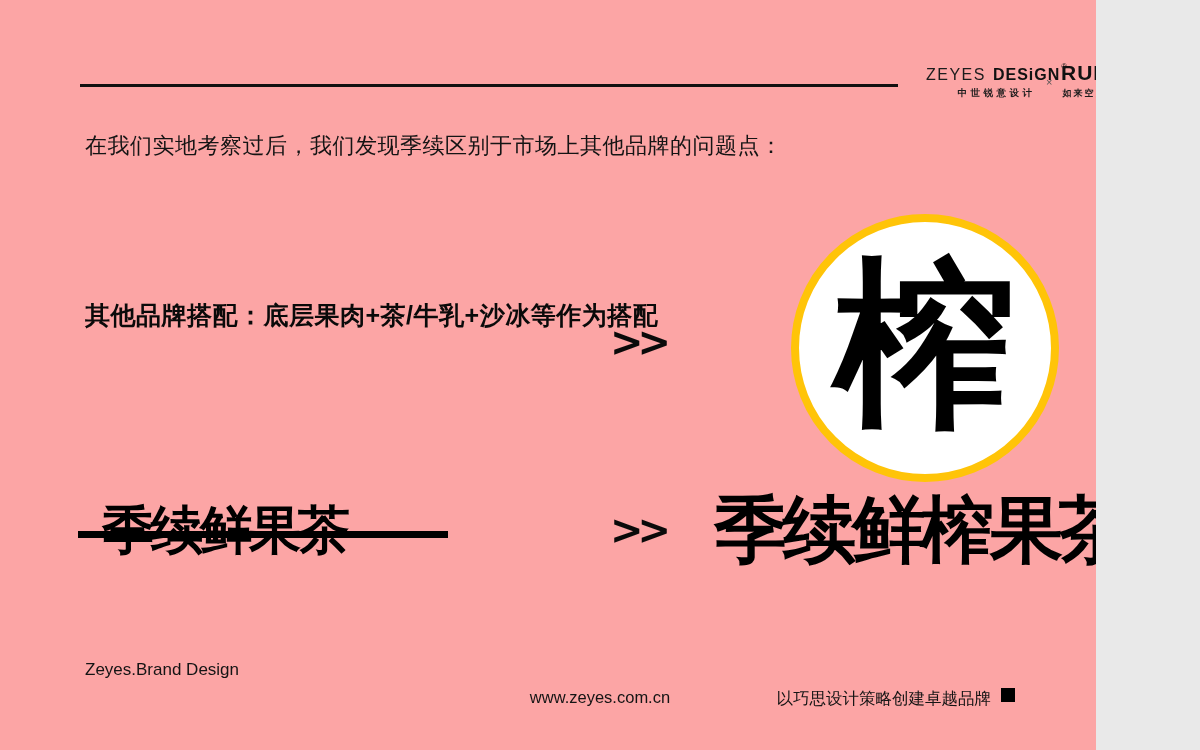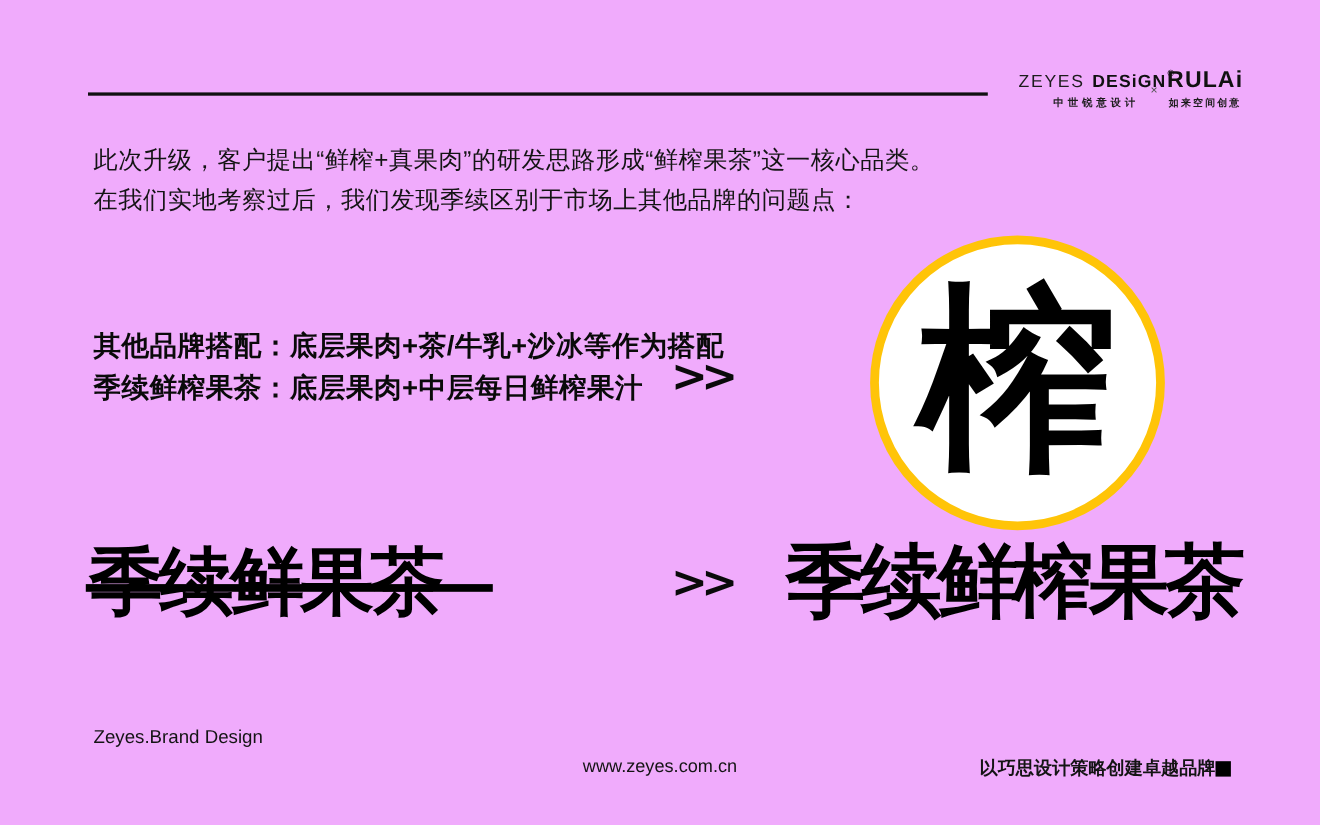--- a/index.html
+++ b/index.html
@@ -1,23 +1,23 @@
 <!DOCTYPE html>
 <html><head>
 <meta charset="utf-8">
 <style>
   * { margin: 0; padding: 0; box-sizing: border-box; }
   html, body { background: #e9e9e9; }
   body { font-family: "Liberation Sans", "DejaVu Sans", sans-serif; }
 
   .page {
     position: relative;
-    width: 1200px;
+    width: 1096px;
     height: 750px;
-    background: #f0abfc;
+    background: #fca5a5;
     overflow: hidden;
     color: #111111;
   }
 
   
   .top-rule {
     position: absolute;
     left: 80px; top: 84px;
     width: 818px; height: 3px;
     background: #111111;
@@ -113,22 +113,22 @@
   }
   .badge-char {
     font-size: 182px; line-height: 182px;
     font-weight: 900; color: #000000;
     transform: translateY(-4px);
   }
 
   
   .old-name {
     position: absolute;
-    left: 81px; top: 484px;
-    font-size: 67px; line-height: 92px;
+    left: 102px; top: 484px;
+    font-size: 52px; line-height: 92px;
     font-weight: 900; letter-spacing: -3px;
     color: #000000; white-space: nowrap;
   }
   .strike-line {
     position: absolute;
     left: 78px; top: 531px;
     width: 370px; height: 7px;
     background: #000000;
   }
   .new-name {
@@ -147,22 +147,22 @@
   }
   .footer-center {
     position: absolute;
     left: 0; top: 688px; width: 1200px;
     text-align: center;
     font-size: 16.5px; font-weight: 400; color: #141414;
   }
   .footer-right {
     position: absolute;
     right: 81px; top: 688px;
-    font-size: 16.5px; font-weight: 700; color: #141414;
-    display: flex; align-items: center; 
+    font-size: 16.5px; font-weight: 400; color: #141414;
+    display: flex; align-items: flex-start; gap: 10px;
     white-space: nowrap;
   }
   .footer-square {
     width: 14px; height: 14px;
     background: #000000;
     display: inline-block;
   }
 </style>
 </head>
 <body>
@@ -180,27 +180,25 @@
   </div>
 
   <div class="x-sep">×</div>
 
   <div class="logo-rulai">
     <div class="rulai-word">RULAi</div>
     <div class="rulai-sub">如来空间创意</div>
   </div>
 
   <div class="intro">
-    <div>此次升级，客户提出“鲜榨+真果肉”的研发思路形成“鲜榨果茶”这一核心品类。</div>
     <div>在我们实地考察过后，我们发现季续区别于市场上其他品牌的问题点：</div>
   </div>
 
   <div class="comparison">
     <div>其他品牌搭配：底层果肉+茶/牛乳+沙冰等作为搭配</div>
-    <div>季续鲜榨果茶：底层果肉+中层每日鲜榨果汁</div>
   </div>
 
   <div class="arrow arrow-1">&gt;&gt;</div>
   <div class="arrow arrow-2">&gt;&gt;</div>
 
   <div class="badge">
     <span class="badge-char">榨</span>
   </div>
 
   <div class="old-name">季续鲜果茶</div>

